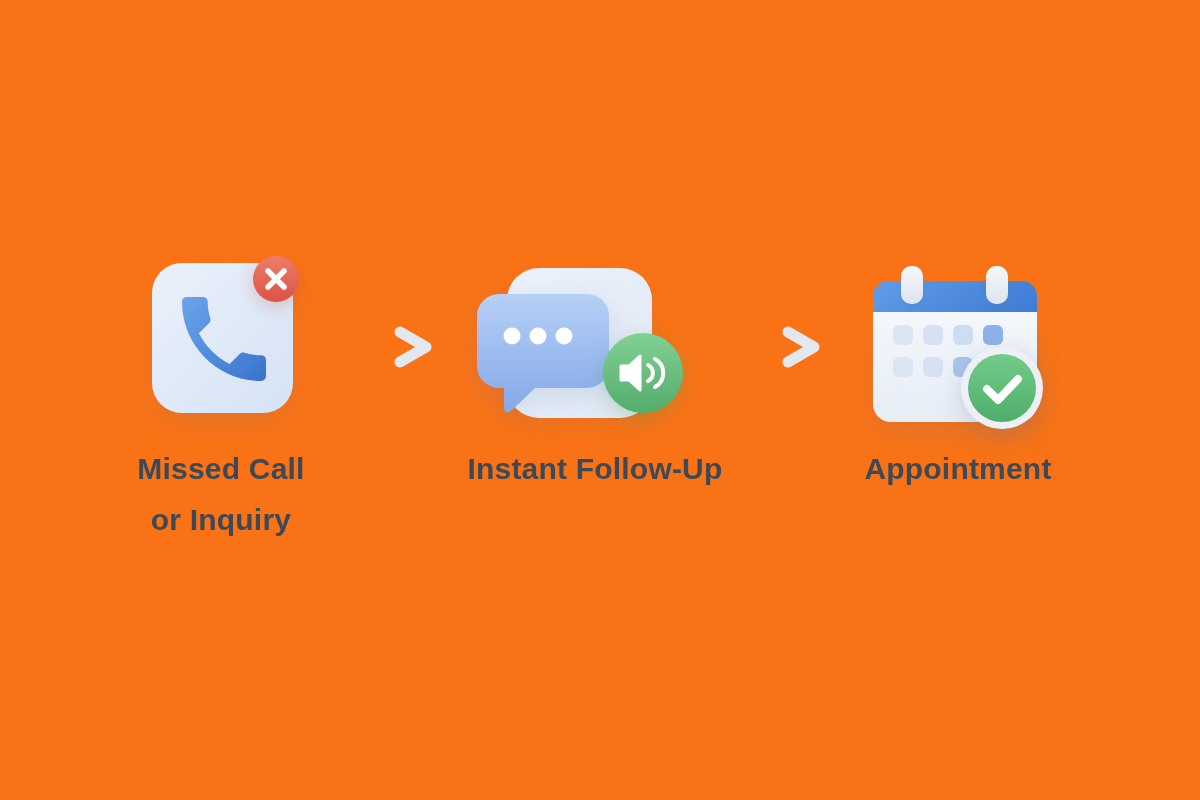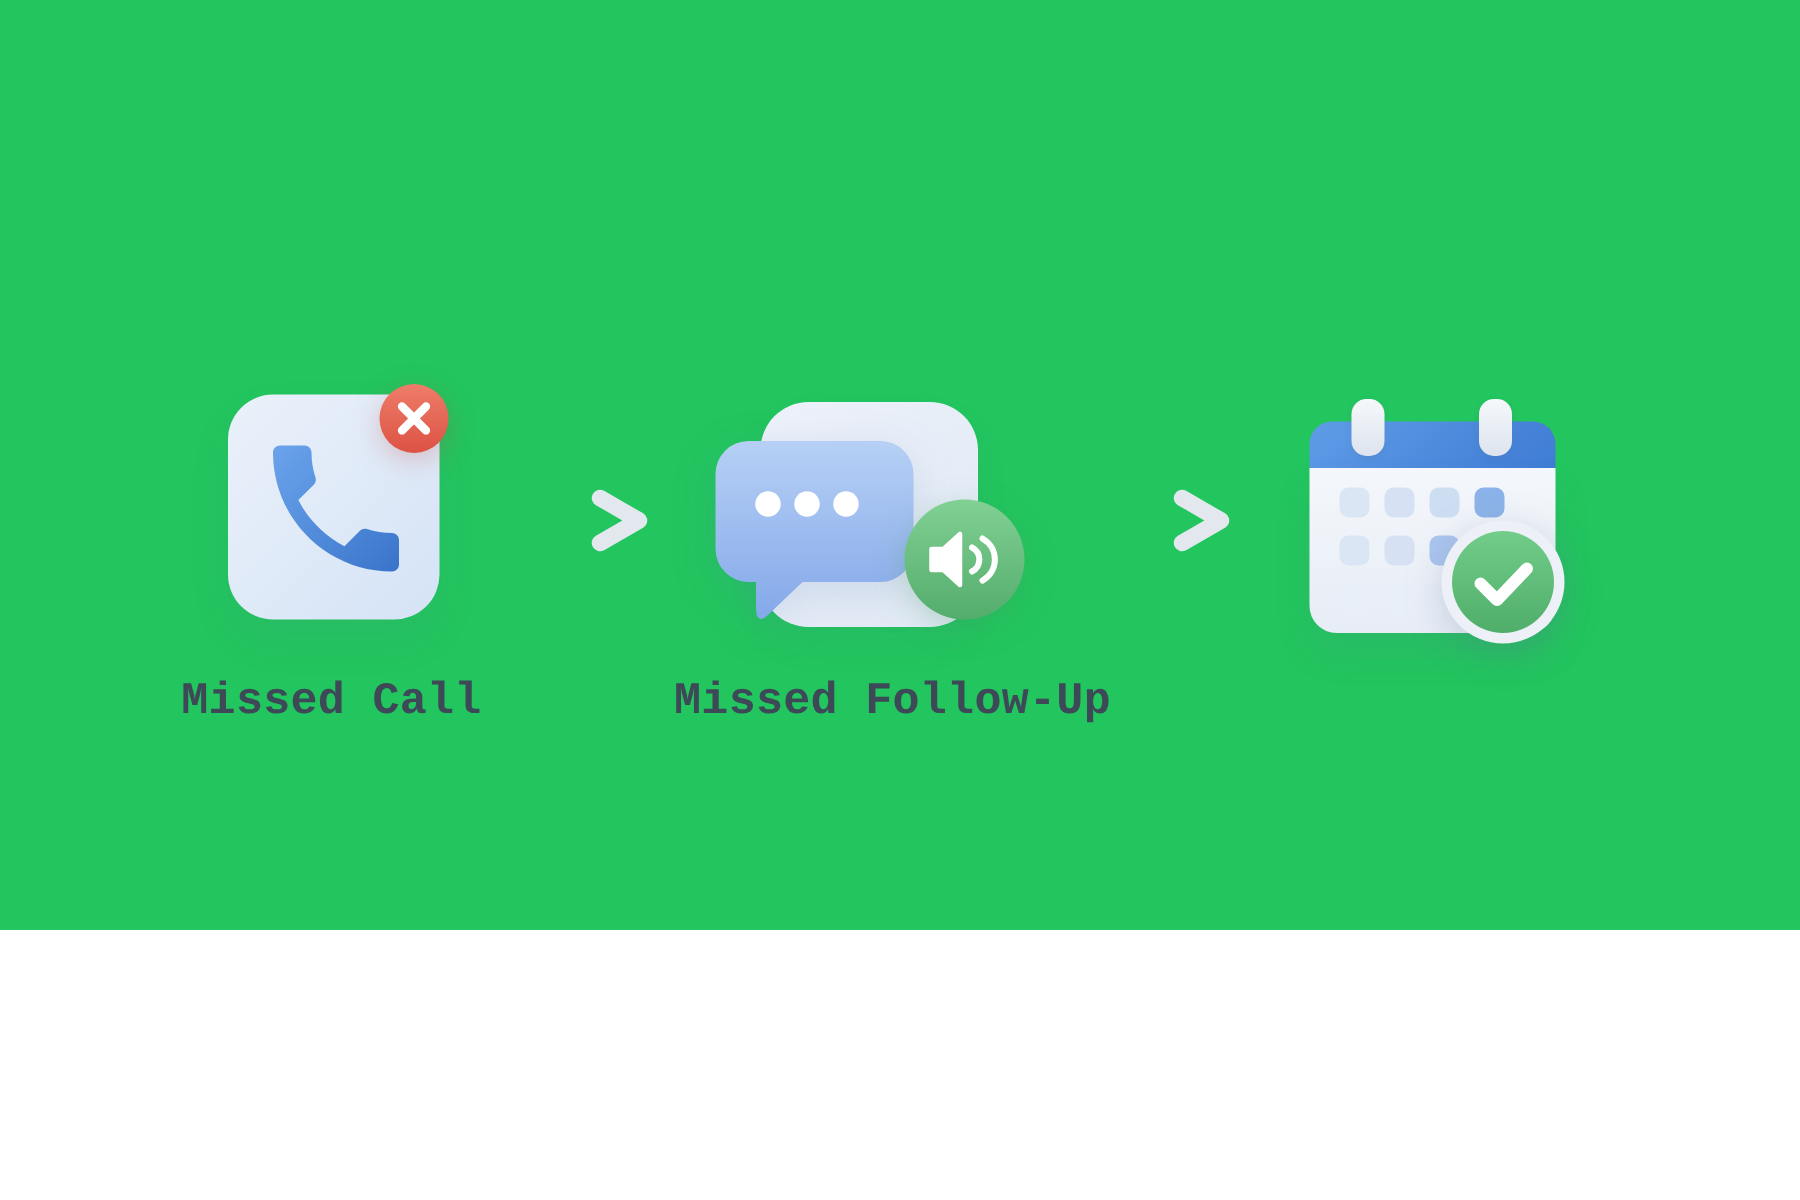--- a/index.html
+++ b/index.html
@@ -1,19 +1,19 @@
 <!DOCTYPE html>
 <html><head>
 <meta charset="utf-8">
 <style>
   html,body{margin:0;padding:0;}
   .canvas{
-    position:relative;width:1200px;height:620px;overflow:hidden;
-    background:#22c55e;
-    font-family:Liberation Mono, monospace;
+    position:relative;width:1200px;height:800px;overflow:hidden;
+    background:#f97316;
+    font-family:Liberation Sans, sans-serif;
   }
   .abs{position:absolute;}
   
   .phone-tile{
     left:152px;top:263px;width:141px;height:150px;border-radius:30px;
     background:linear-gradient(135deg,#eaf1fa 0%,#d5e3f6 100%);
     box-shadow:0 14px 26px rgba(95,115,155,.10);
   }
   .phone-glyph{left:16px;top:20px;width:112px;height:112px;}
   .badge-x{left:100px;top:-8px;width:48px;height:48px;filter:drop-shadow(0 5px 9px rgba(190,80,70,.28));}
@@ -160,20 +160,22 @@
         </linearGradient>
       </defs>
       <circle cx="42" cy="42" r="41" fill="#edf1f7"></circle>
       <circle cx="42" cy="42" r="34" fill="url(#ckg)"></circle>
       <path d="M27 43 L38 54 L58 33" stroke="#ffffff" stroke-width="8" stroke-linecap="round" stroke-linejoin="round" fill="none"></path>
     </svg>
   </div>
 
   <div class="label label-1">
     <div>Missed Call</div>
+    <div>or Inquiry</div>
   </div>
   <div class="label label-2">
-    <div>Missed Follow-Up</div>
+    <div>Instant Follow-Up</div>
   </div>
   <div class="label label-3">
+    <div>Appointment</div>
   </div>
 
 </div>
 
 </body></html>

